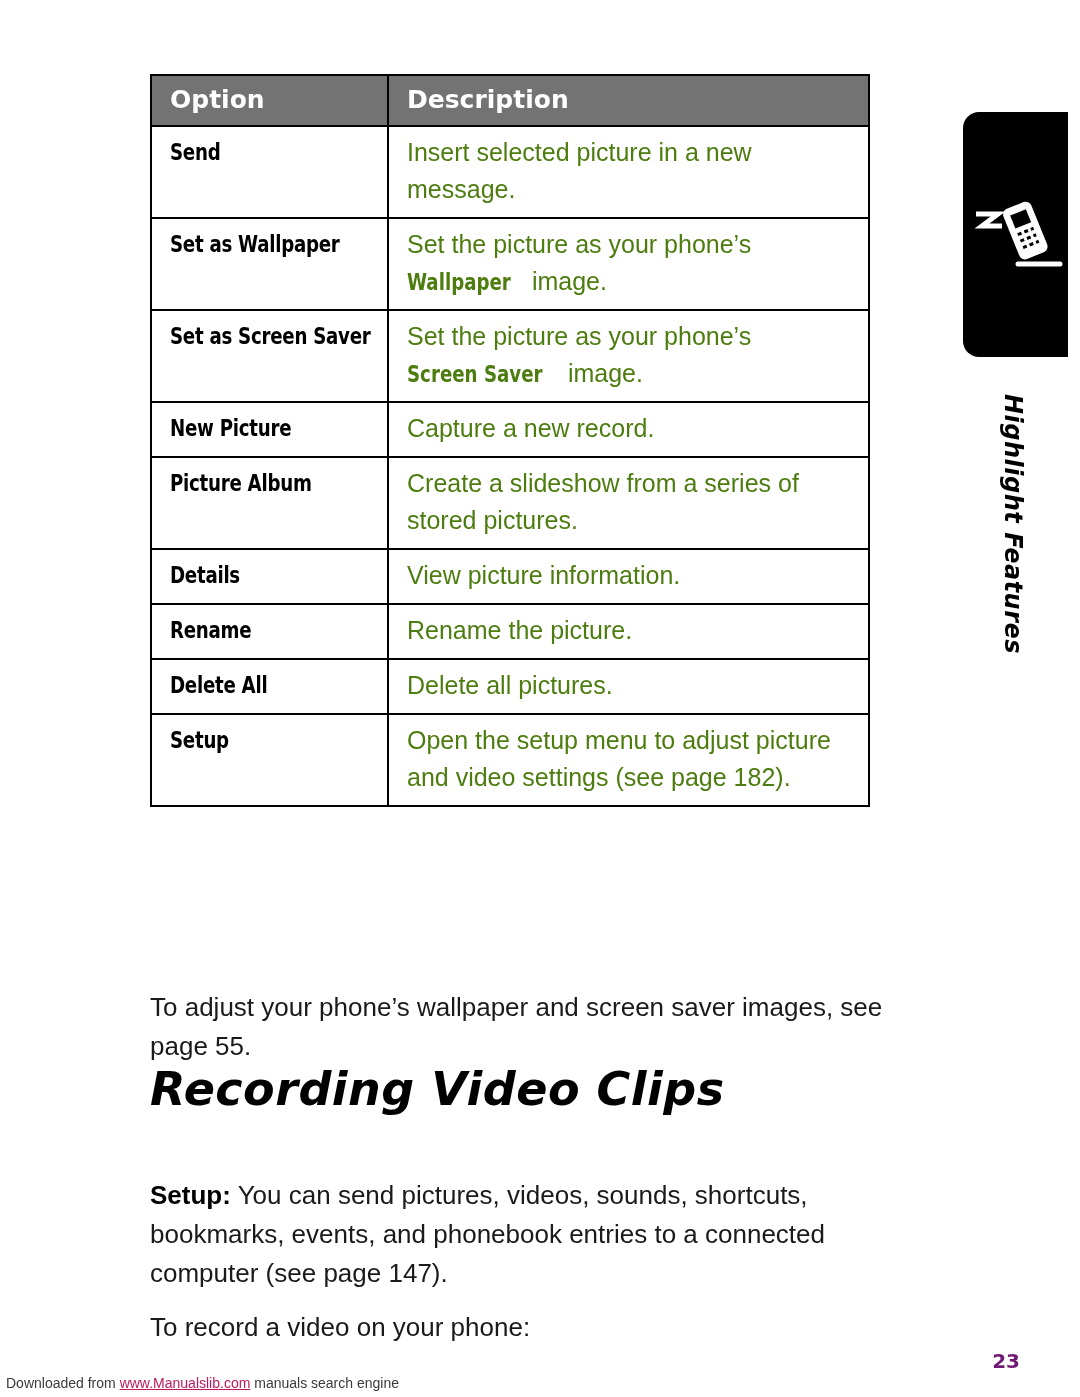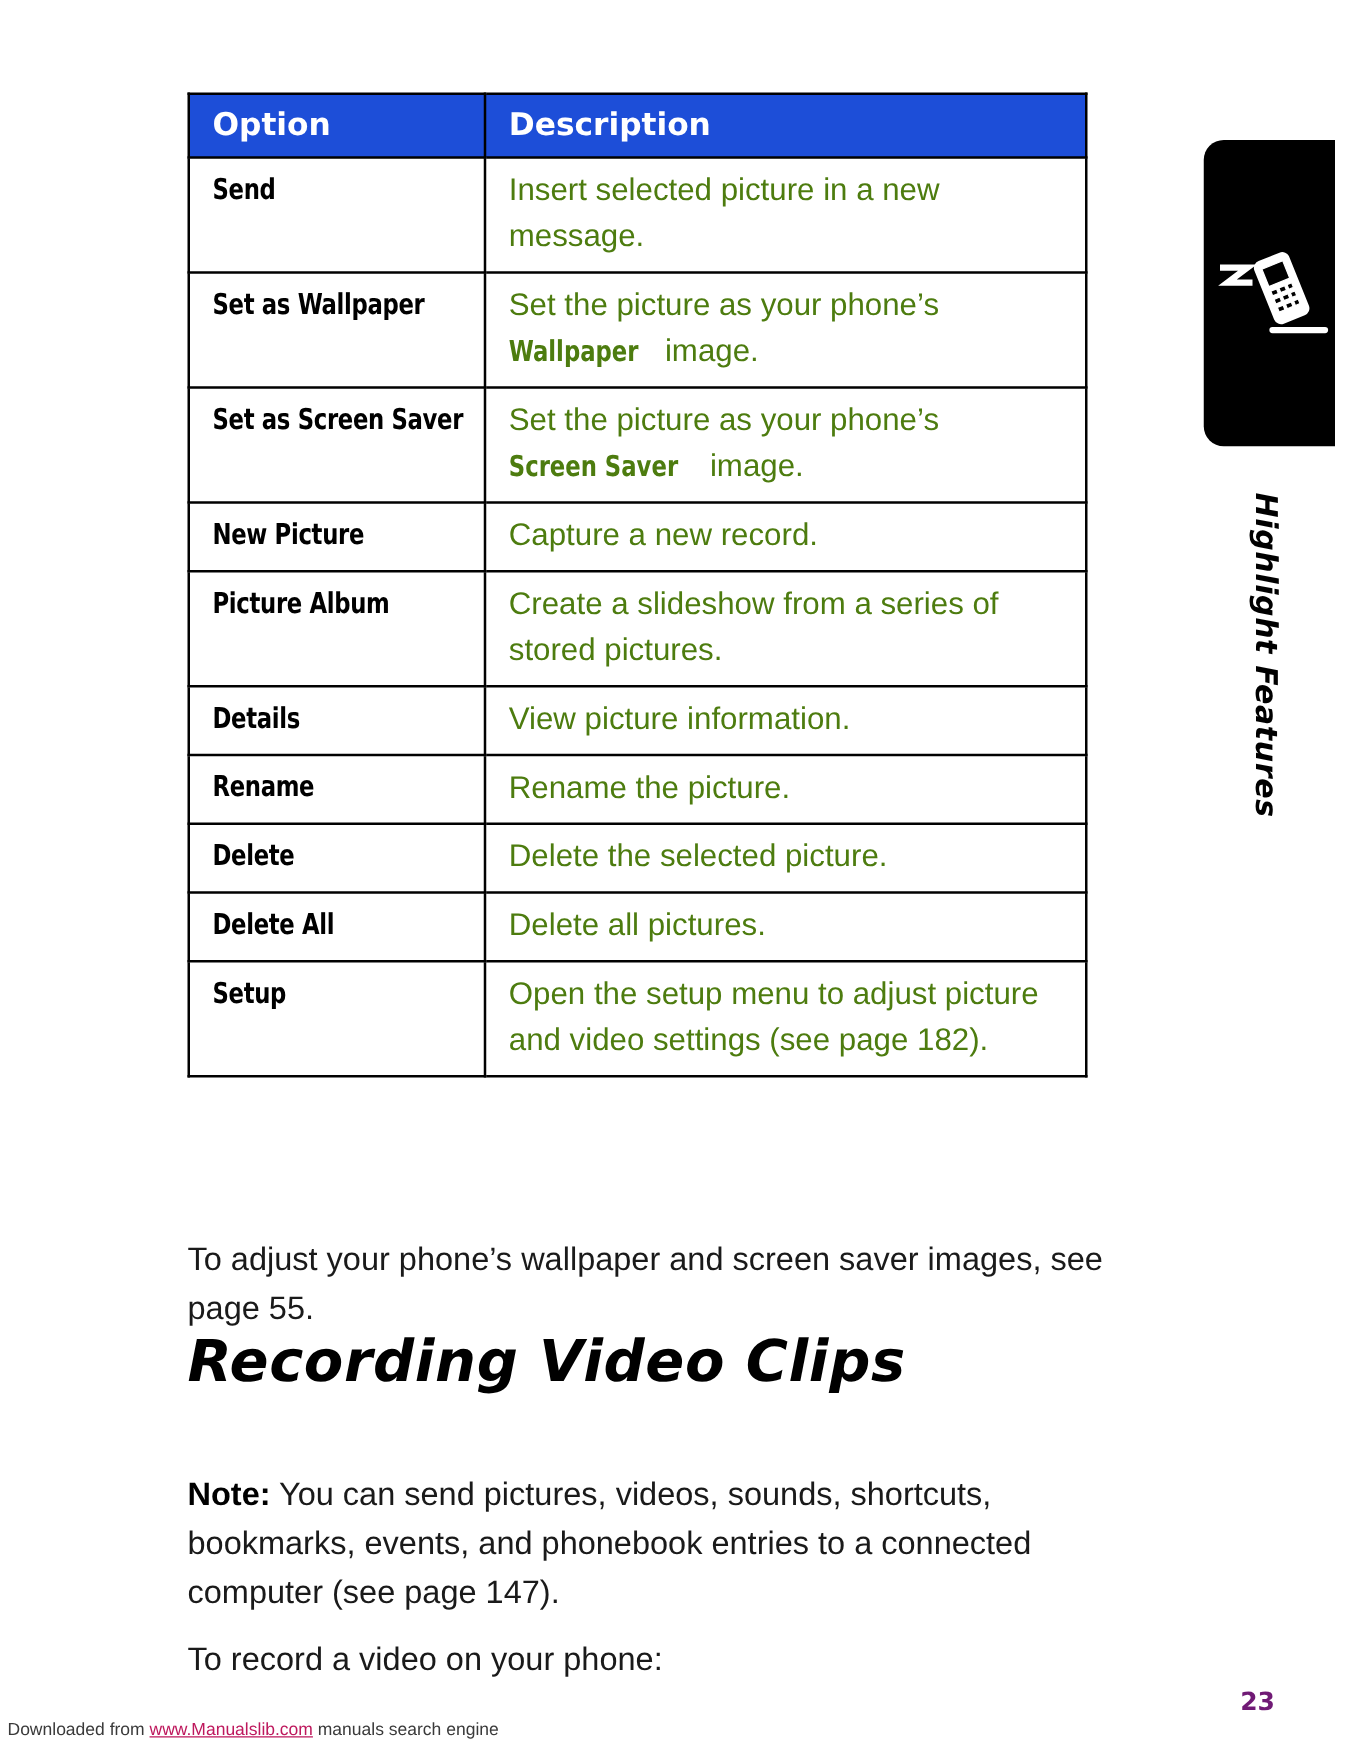--- a/index.html
+++ b/index.html
@@ -28,21 +28,21 @@
     left: 150px;
     top: 74px;
     width: 720px;
   }
   table.options {
     border-collapse: collapse;
     width: 100%;
     table-layout: fixed;
   }
   table.options th {
-    background: #1d4ed8;
+    background: #737373;
     color: #ffffff;
     font-family: "DejaVu Sans", sans-serif;
     font-weight: bold;
     font-size: 25px;
     text-align: left;
     padding: 9px 0 11px 18px;
     border: 2px solid #000;
   }
   table.options td {
     border: 2px solid #000;
@@ -214,40 +214,36 @@
         </tr>
         <tr>
           <td><span class="opt-name">Details</span></td>
           <td><span class="desc">View picture information.</span></td>
         </tr>
         <tr>
           <td><span class="opt-name">Rename</span></td>
           <td><span class="desc">Rename the picture.</span></td>
         </tr>
         <tr>
-          <td><span class="opt-name">Delete</span></td>
-          <td><span class="desc">Delete the selected picture.</span></td>
-        </tr>
-        <tr>
           <td><span class="opt-name">Delete All</span></td>
           <td><span class="desc">Delete all pictures.</span></td>
         </tr>
         <tr>
           <td><span class="opt-name">Setup</span></td>
           <td><span class="desc">Open the setup menu to adjust picture and video settings (see page 182).</span></td>
         </tr>
       </tbody>
     </table>
   </div>
 
   <p class="para" id="para-adjust">To adjust your phone’s wallpaper and screen saver images, see page 55.</p>
 
   <h1 class="section-title">Recording Video Clips</h1>
 
-  <p class="para" id="para-note"><span class="note-label">Note:</span><span> You can send pictures, videos, sounds, shortcuts, bookmarks, events, and phonebook entries to a connected computer (see page 147).</span></p>
+  <p class="para" id="para-note"><span class="note-label">Setup:</span><span> You can send pictures, videos, sounds, shortcuts, bookmarks, events, and phonebook entries to a connected computer (see page 147).</span></p>
 
   <p class="para" id="para-record">To record a video on your phone:</p>
 
   <div class="side-tab"></div>
   <div class="side-tab-icon">
     <svg viewBox="0 0 92 80" width="92" height="80" xmlns="http://www.w3.org/2000/svg">
       <g fill="#ffffff" stroke="#ffffff">
 
         <path d="M4 18 L26 18 L10 30 L30 30" fill="none" stroke="#ffffff" stroke-width="5" stroke-linejoin="miter" stroke-linecap="butt"></path>
 

